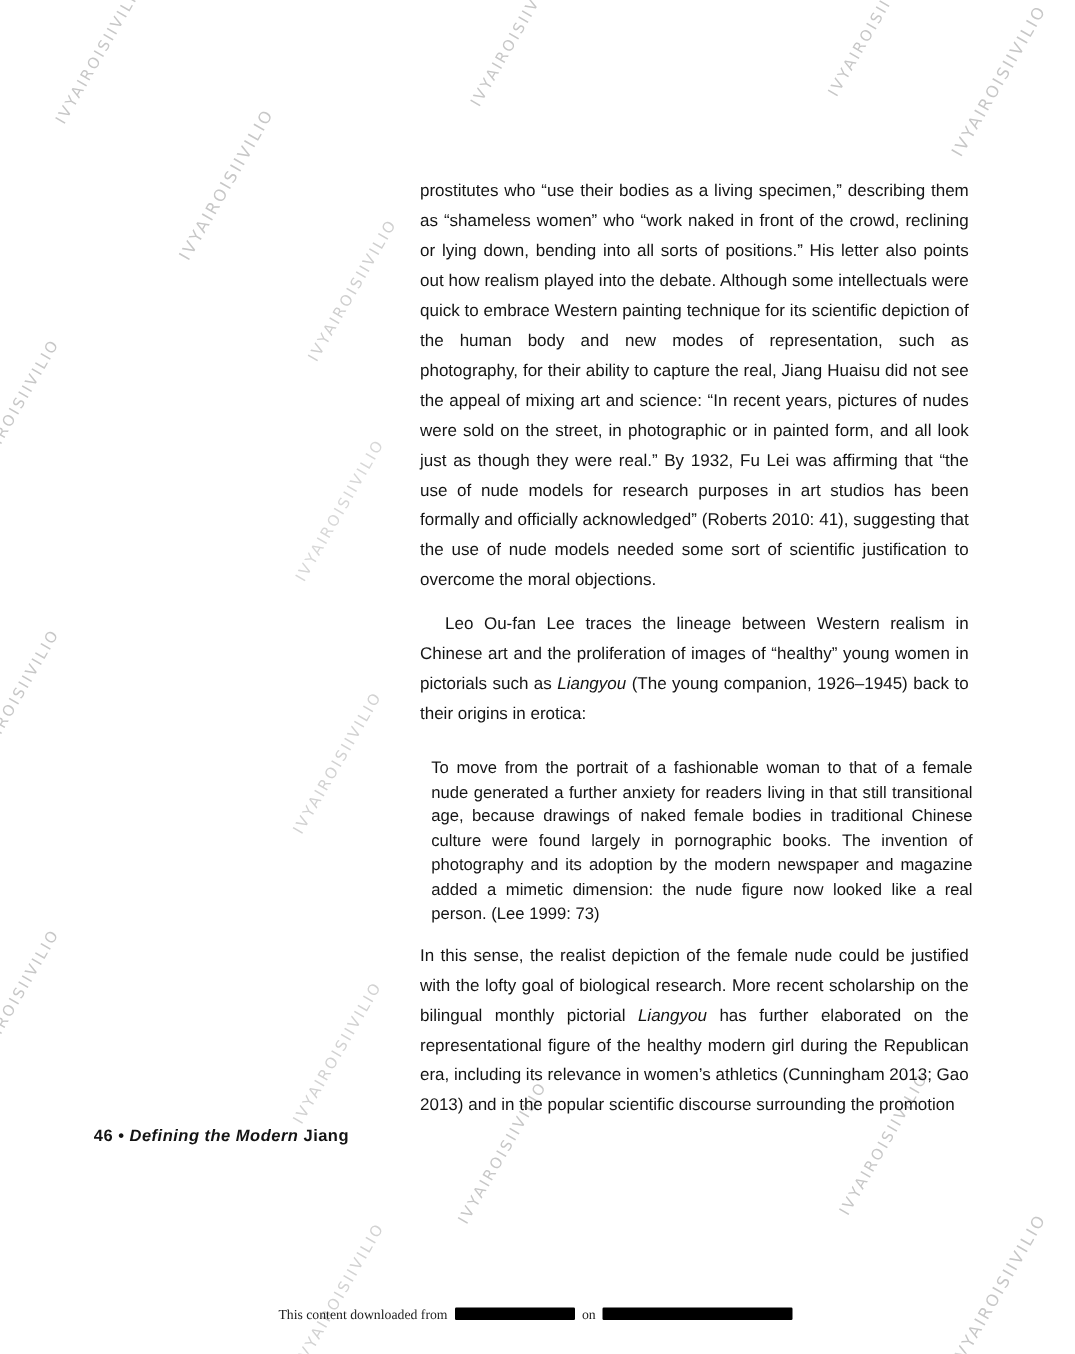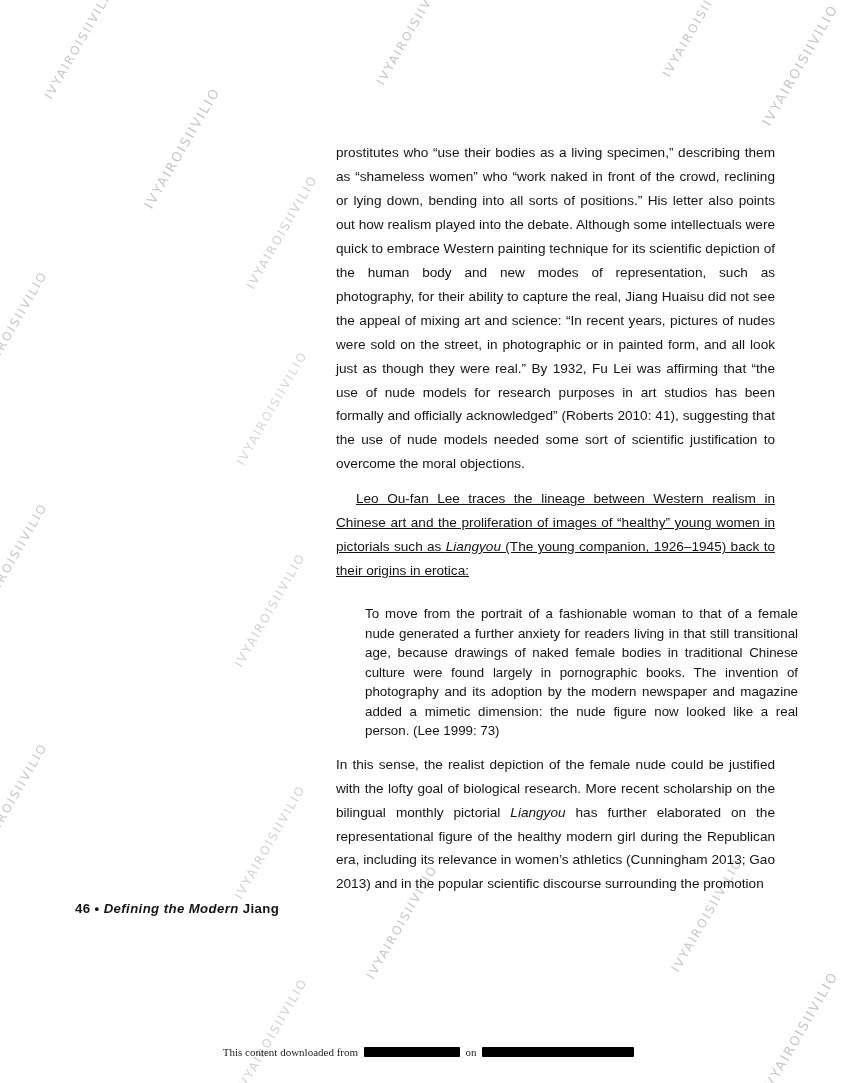--- a/index.html
+++ b/index.html
@@ -34,23 +34,23 @@
     left: 325px; top: 130px;
     width: 461px;
   }
   p.body {
     margin: 11px;
     text-align: justify;
     font-size: 13.6px;
     line-height: 23.95px;
     color: #141414;
   }
-  p.indented { text-indent: 20px; text-decoration: underline; }
+  p.indented { text-indent: 20px; }
   .quote {
-    margin: 21px 0 12px 40px;
+    margin: 21px 0 12px 20px;
     width: 433px;
     text-align: justify;
     font-size: 13.3px;
     line-height: 19.5px;
     color: #141414;
   }
   .runninghead {
     position: absolute;
     left: 75px; top: 901px;
     font-size: 13.2px;

